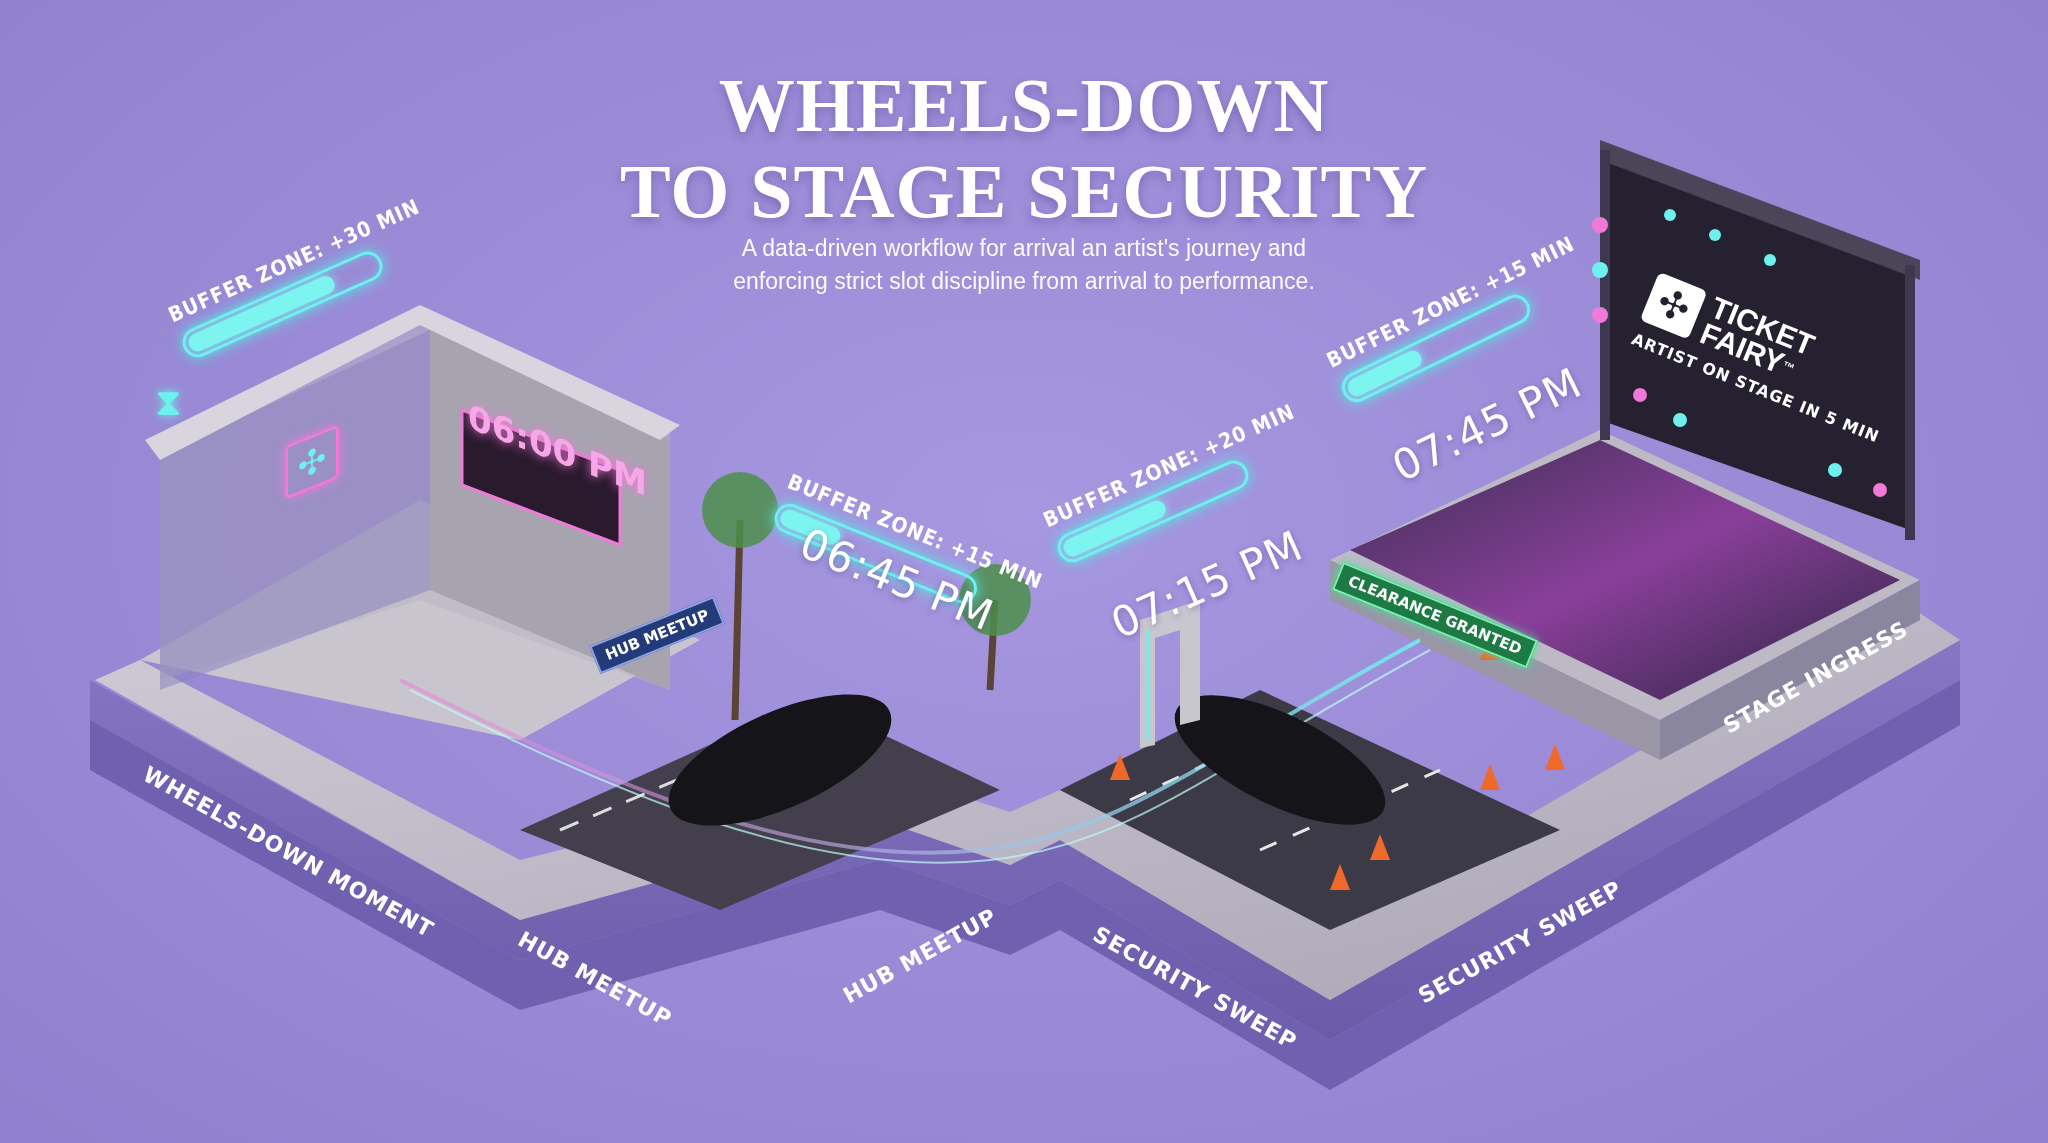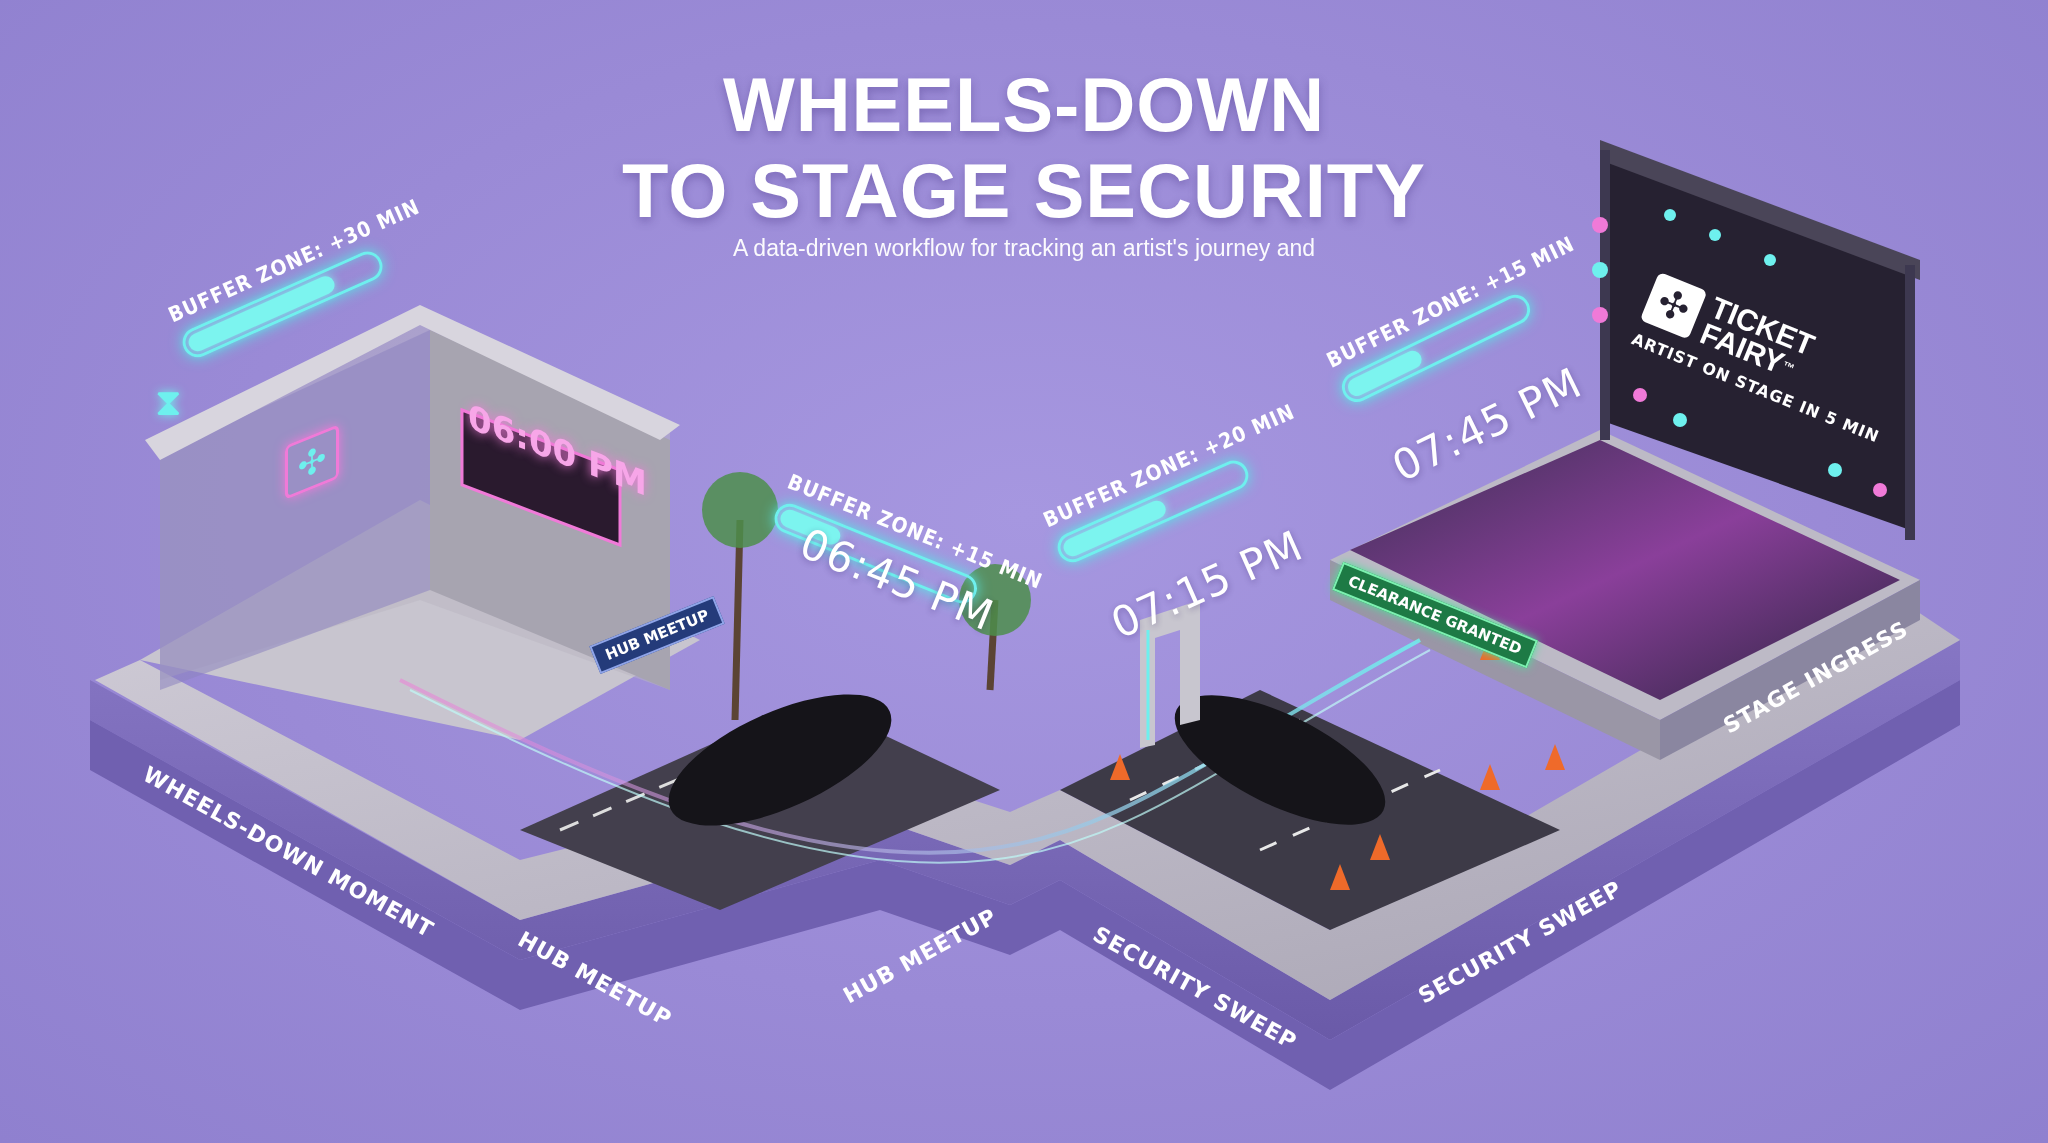--- a/index.html
+++ b/index.html
@@ -1,21 +1,21 @@
 <!DOCTYPE html>
 <html><head>
 <meta charset="utf-8">
 <style>
   html,body{margin:0;padding:0;}
   body{width:2048px;height:1143px;overflow:hidden;position:relative;
     background:radial-gradient(ellipse at 50% 45%, #a697e0 0%, #9a8ad6 55%, #8f80cf 100%);
     font-family:"DejaVu Sans", sans-serif;}
   .abs{position:absolute;}
   
-  .title{left:0;right:0;top:62px;text-align:center;color:#fff;font-family:Liberation Sans, sans-serif;
+  .title{left:0;right:0;top:62px;text-align:center;color:#fff;font-family:Liberation Serif, serif;
     font-weight:900;font-size:76px;line-height:86px;letter-spacing:1px;text-shadow:0 4px 10px rgba(60,40,120,.35);}
   .subtitle{left:0;right:0;top:232px;text-align:center;color:#fff;font-family:"Liberation Sans",sans-serif;
     font-size:23px;line-height:33px;opacity:.96;}
   
   .buffer{transform-origin:left bottom;color:#fff;font-family:"DejaVu Sans Condensed","DejaVu Sans",sans-serif;}
   .buffer .lbl{font-size:21px;letter-spacing:1px;font-weight:600;white-space:nowrap;}
   .bar{width:200px;height:24px;border:3px solid #6ef0ee;border-radius:16px;margin-top:8px;
     box-shadow:0 0 14px #55e7e6, inset 0 0 8px rgba(85,231,230,.6);position:relative;}
   .bar .fill{position:absolute;left:3px;top:3px;bottom:3px;border-radius:10px;background:#7cf4ef;box-shadow:0 0 10px #7cf4ef;}
   .time{font-size:42px;color:#fff;letter-spacing:1px;white-space:nowrap;text-shadow:0 2px 6px rgba(40,20,90,.3);}
@@ -23,21 +23,22 @@
   .stage-label{color:#fff;font-family:"DejaVu Sans",sans-serif;font-weight:700;font-size:22px;letter-spacing:1px;white-space:nowrap;transform-origin:left center;}
 </style>
 </head>
 <body>
 
 <div class="abs title">
   <div>WHEELS-DOWN</div>
   <div>TO STAGE SECURITY</div>
 </div>
 <div class="abs subtitle">
-  <div>A data-driven workflow for tracking an artist's journey and</div>
+  <div>A data-driven workflow for arrival an artist's journey and</div>
+  <div>enforcing strict slot discipline from arrival to performance.</div>
 </div>
 
 <svg class="abs" style="left:0;top:0" width="2048" height="1143">
   <defs>
     <linearGradient id="side" x1="0" y1="0" x2="0" y2="1">
       <stop offset="0" stop-color="#8676c4"></stop>
         <stop offset="1" stop-color="#6a5aa8"></stop>
     </linearGradient>
     <linearGradient id="top" x1="0" y1="0" x2="1" y2="1">
       <stop offset="0" stop-color="#cfcbd6"></stop>

